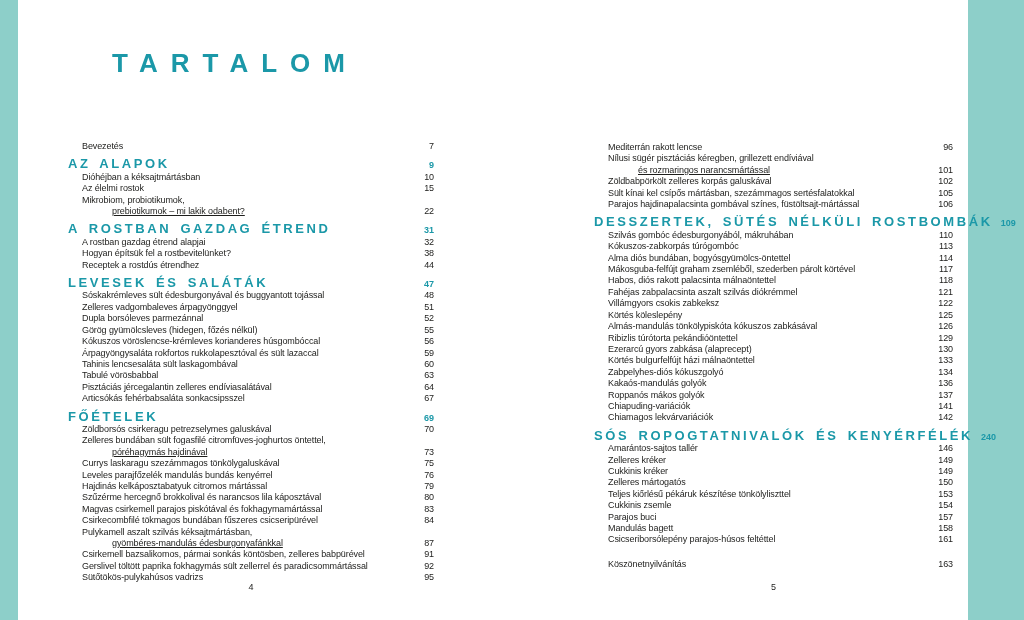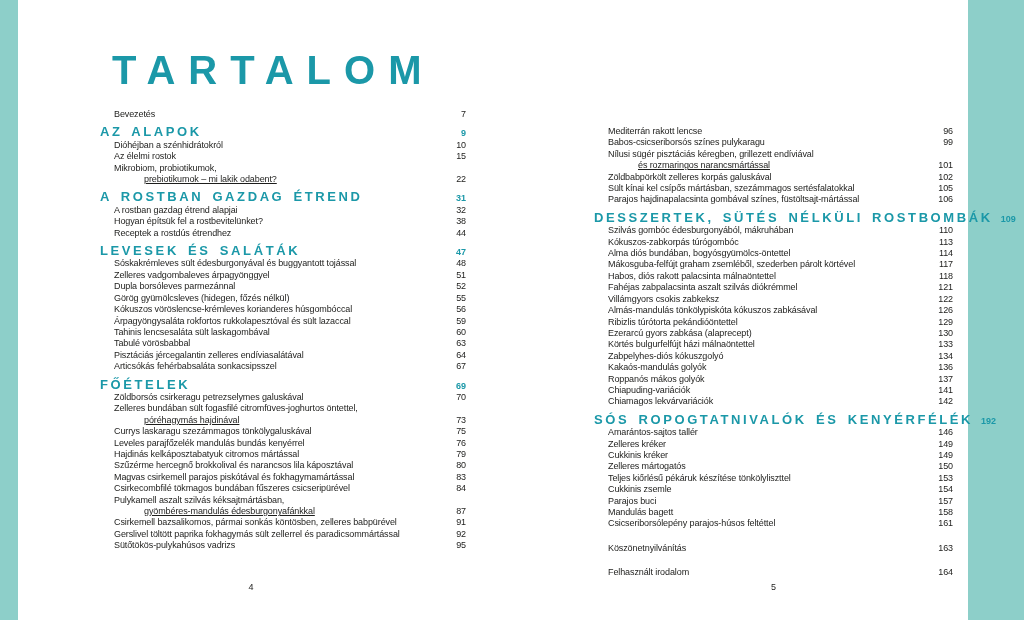--- a/index.html
+++ b/index.html
@@ -11,28 +11,28 @@
   html,body{margin:0;padding:0;background:#fff;}
   .canvas{
     position:relative;width:1024px;height:620px;background:var(--bg);
     font-family:"Liberation Sans",sans-serif;color:var(--text);overflow:hidden;
   }
   .edge{position:absolute;top:0;bottom:0;background:var(--edge);}
   .edge-left{left:0;width:18px;border-right:2px solid #fff;}
   .edge-right{right:0;width:56px;}
   .title{
     position:absolute;left:112px;top:48px;margin:0;
-    font-size:40px;font-weight:bold;letter-spacing:13px;color:var(--accent);
+    font-size:26px;font-weight:bold;letter-spacing:13px;color:var(--accent);
     white-space:nowrap;
   }
   .col{
     position:absolute;font-size:9px;line-height:11.4px;letter-spacing:-0.1px;
   }
-  .col-left{left:68px;top:109px;width:366px;margin-left:32px;}
-  .col-right{left:594px;top:126px;width:359px;text-align:center;}
+  .col-left{left:68px;top:141px;width:366px;}
+  .col-right{left:594px;top:142px;width:359px;text-align:center;}
   .sec{margin:0;}
   .sec + .sec{margin-top:6px;}
   .sec.standalone{margin-bottom:6px;}
   .sec.gap-before{margin-top:13px;}
   .row{display:flex;justify-content:space-between;align-items:baseline;}
   .row .lbl{white-space:nowrap;padding-left:14px;margin-right:8px;}
   .row.cont .lbl{padding-left:44px;text-decoration:underline;}
   .row .pg{flex:0 0 auto;}
   .row.heading-row{color:var(--accent);font-weight:bold;}
   .row.heading-row .lbl{padding-left:0;letter-spacing:2.6px;word-spacing:3px;font-size:13px;}
@@ -56,21 +56,21 @@
           <span class="lbl">Bevezetés</span>
           <span class="pg">7</span>
         </div>
       </div>
       <div class="sec">
         <div class="row heading-row">
           <span class="lbl">AZ ALAPOK</span>
           <span class="pg">9</span>
         </div>
         <div class="row">
-          <span class="lbl">Dióhéjban a szénhidrátokról</span>
+          <span class="lbl">Dióhéjban a kéksajtmártásban</span>
           <span class="pg">10</span>
         </div>
         <div class="row">
           <span class="lbl">Az élelmi rostok</span>
           <span class="pg">15</span>
         </div>
         <div class="row">
           <span class="lbl">Mikrobiom, probiotikumok,</span>
         </div>
         <div class="row cont">
@@ -203,24 +203,20 @@
         </div>
       </div>
     </div>
   <div class="col col-right">
       <div class="sec">
         <div class="row">
           <span class="lbl">Mediterrán rakott lencse</span>
           <span class="pg">96</span>
         </div>
         <div class="row">
-          <span class="lbl">Babos-csicseriborsós színes pulykaragu</span>
-          <span class="pg">99</span>
-        </div>
-        <div class="row">
           <span class="lbl">Nílusi sügér pisztáciás kéregben, grillezett endíviával</span>
         </div>
         <div class="row cont">
           <span class="lbl">és rozmaringos narancsmártással</span>
           <span class="pg">101</span>
         </div>
         <div class="row">
           <span class="lbl">Zöldbabpörkölt zelleres korpás galuskával</span>
           <span class="pg">102</span>
         </div>
@@ -260,20 +256,24 @@
         </div>
         <div class="row">
           <span class="lbl">Fahéjas zabpalacsinta aszalt szilvás diókrémmel</span>
           <span class="pg">121</span>
         </div>
         <div class="row">
           <span class="lbl">Villámgyors csokis zabkeksz</span>
           <span class="pg">122</span>
         </div>
         <div class="row">
+          <span class="lbl">Körtés köleslepény</span>
+          <span class="pg">125</span>
+        </div>
+        <div class="row">
           <span class="lbl">Almás-mandulás tönkölypiskóta kókuszos zabkásával</span>
           <span class="pg">126</span>
         </div>
         <div class="row">
           <span class="lbl">Ribizlis túrótorta pekándióöntettel</span>
           <span class="pg">129</span>
         </div>
         <div class="row">
           <span class="lbl">Ezerarcú gyors zabkása (alaprecept)</span>
           <span class="pg">130</span>
@@ -299,21 +299,21 @@
           <span class="pg">141</span>
         </div>
         <div class="row">
           <span class="lbl">Chiamagos lekvárvariációk</span>
           <span class="pg">142</span>
         </div>
       </div>
       <div class="sec">
         <div class="row heading-row">
           <span class="lbl">SÓS ROPOGTATNIVALÓK ÉS KENYÉRFÉLÉK</span>
-          <span class="pg">192</span>
+          <span class="pg">240</span>
         </div>
         <div class="row">
           <span class="lbl">Amarántos-sajtos tallér</span>
           <span class="pg">146</span>
         </div>
         <div class="row">
           <span class="lbl">Zelleres kréker</span>
           <span class="pg">149</span>
         </div>
         <div class="row">
@@ -342,25 +342,19 @@
         </div>
         <div class="row">
           <span class="lbl">Csicseriborsólepény parajos-húsos feltéttel</span>
           <span class="pg">161</span>
         </div>
       </div>
       <div class="sec gap-before">
         <div class="row">
           <span class="lbl">Köszönetnyilvánítás</span>
           <span class="pg">163</span>
-        </div>
-      </div>
-      <div class="sec gap-before">
-        <div class="row">
-          <span class="lbl">Felhasznált irodalom</span>
-          <span class="pg">164</span>
         </div>
       </div>
     </div>
 
   <div class="folio folio-left">4</div>
   <div class="folio folio-right">5</div>
 </div>
 
 </body></html>

